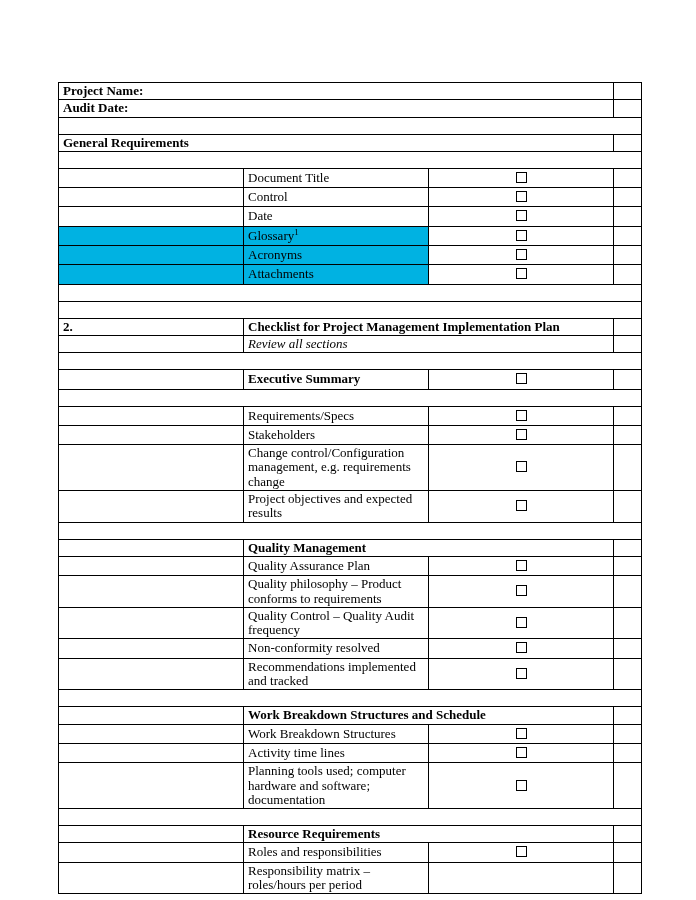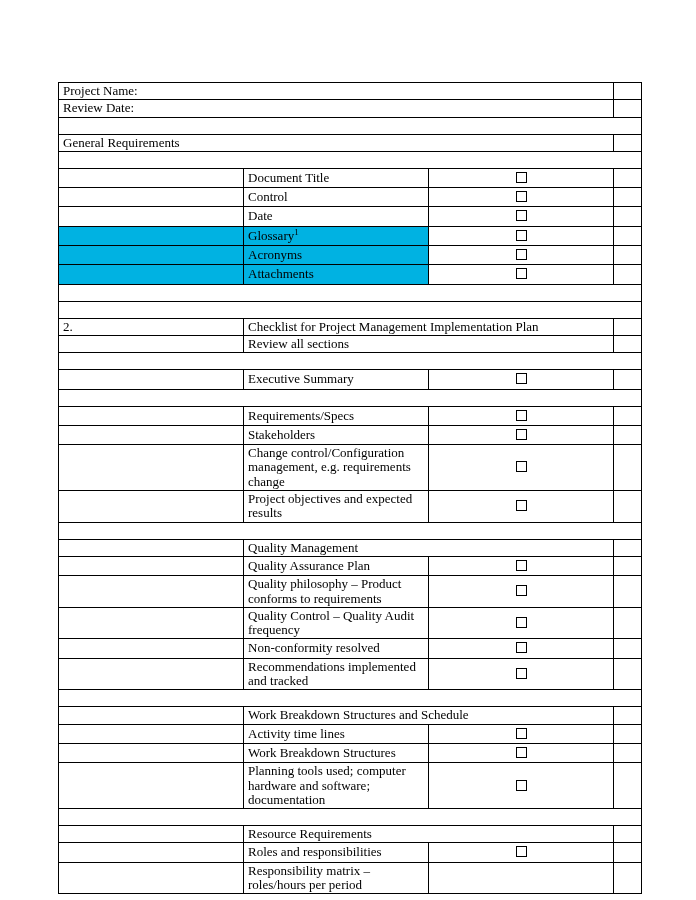--- a/index.html
+++ b/index.html
@@ -24,22 +24,22 @@
     border: 1px solid #000;
     padding: 1px 4px 1px 4px;
     height: 17px;
     vertical-align: middle;
     font-size: 13px;
     line-height: 1.1;
   }
   td.col-num { width: 38px; }
   td.col-check { width: 28px; text-align: center; padding: 0; }
   td.col-right { width: 28px; }
-  .bold { font-weight: normal; }
-  .italic { }
+  .bold { font-weight: bold; }
+  .italic { font-style: italic; }
   .sup { font-size: 9px; vertical-align: super; }
   .hl { background: #00b2e2; }
   .checkbox {
     display: inline-block;
     width: 11px;
     height: 11px;
     border: 1px solid #000;
     margin-top: 2px;
   }
   .spacer td {
@@ -52,21 +52,21 @@
 
 <div class="page">
 <table class="form">
 
 <tbody>
         <tr>
   <td class="bold" colspan="3">Project Name:</td>
   <td class="col-right"></td>
 </tr>
 <tr>
-  <td class="bold" colspan="3">Review Date:</td>
+  <td class="bold" colspan="3">Audit Date:</td>
   <td class="col-right"></td>
 </tr>
 
 <tr class="spacer">
           <td colspan="4"></td>
         </tr>
 
 <tr>
   <td class="bold" colspan="3">General Requirements</td>
   <td class="col-right"></td>
@@ -215,27 +215,27 @@
           <td colspan="4"></td>
         </tr>
 
 <tr>
   <td class="col-num"></td>
   <td class="bold" colspan="2">Work Breakdown Structures and Schedule</td>
   <td class="col-right"></td>
 </tr>
 <tr>
           <td class="col-num"></td>
+          <td>Work Breakdown Structures</td>
+          <td class="col-check"><span class="checkbox"></span></td>
+          <td class="col-right"></td>
+        </tr>
+<tr>
+          <td class="col-num"></td>
           <td>Activity time lines</td>
-          <td class="col-check"><span class="checkbox"></span></td>
-          <td class="col-right"></td>
-        </tr>
-<tr>
-          <td class="col-num"></td>
-          <td>Work Breakdown Structures</td>
           <td class="col-check"><span class="checkbox"></span></td>
           <td class="col-right"></td>
         </tr>
 <tr>
           <td class="col-num"></td>
           <td>Planning tools used; computer hardware and software; documentation</td>
           <td class="col-check"><span class="checkbox"></span></td>
           <td class="col-right"></td>
         </tr>
 

